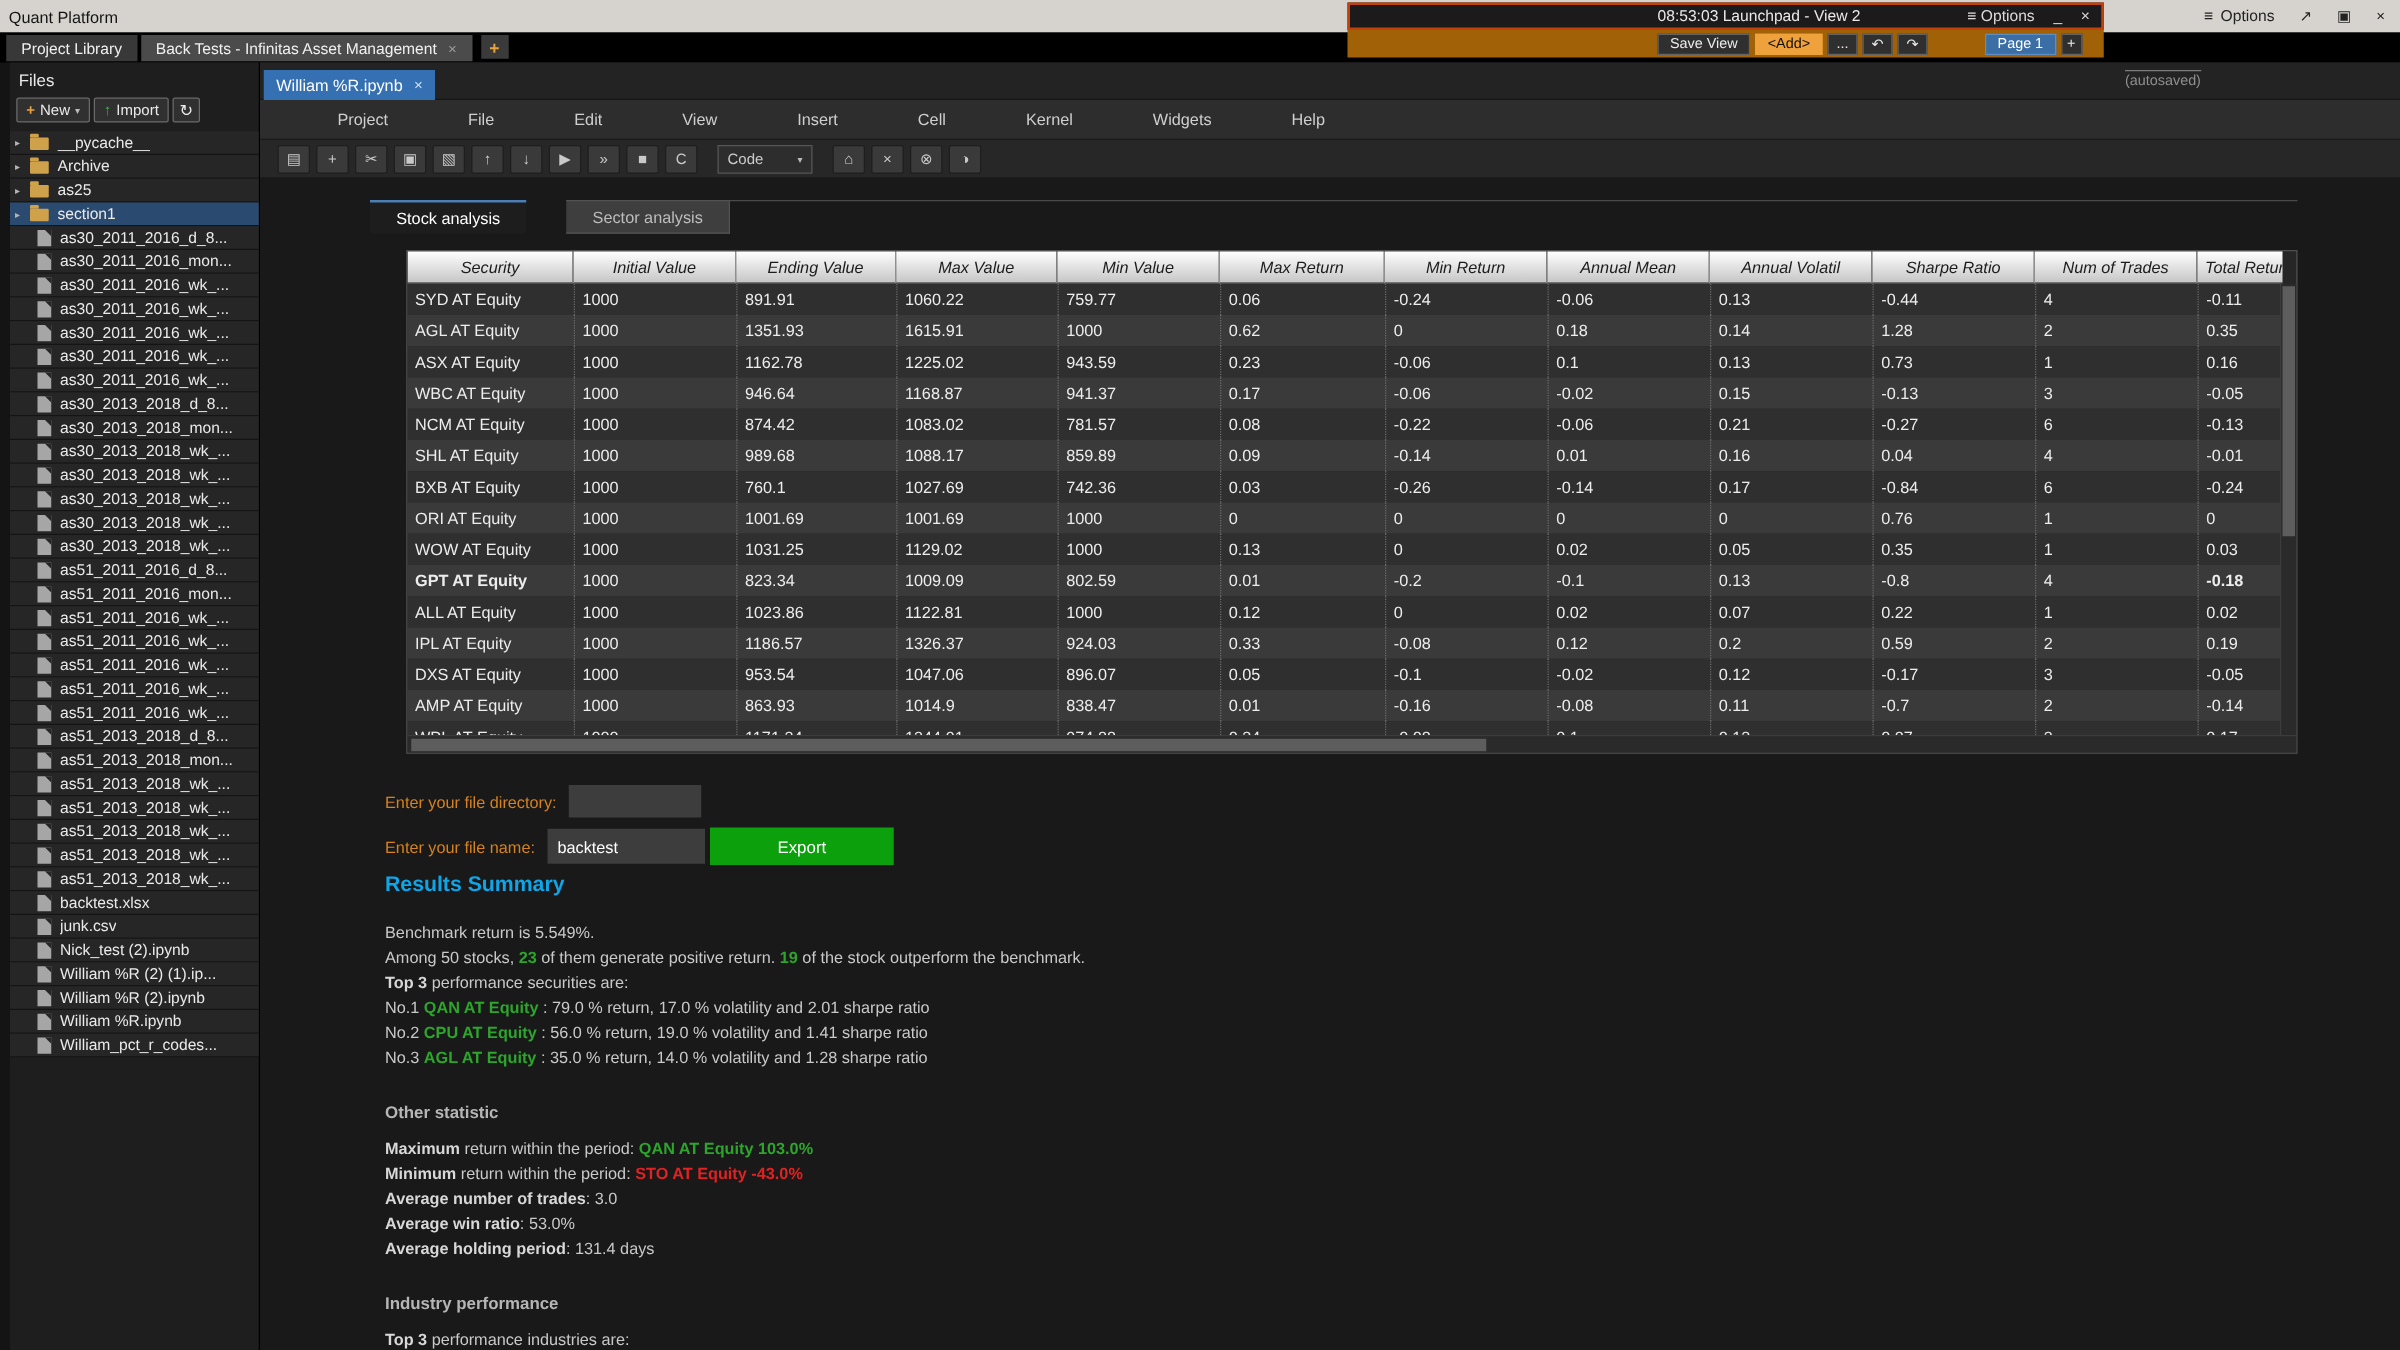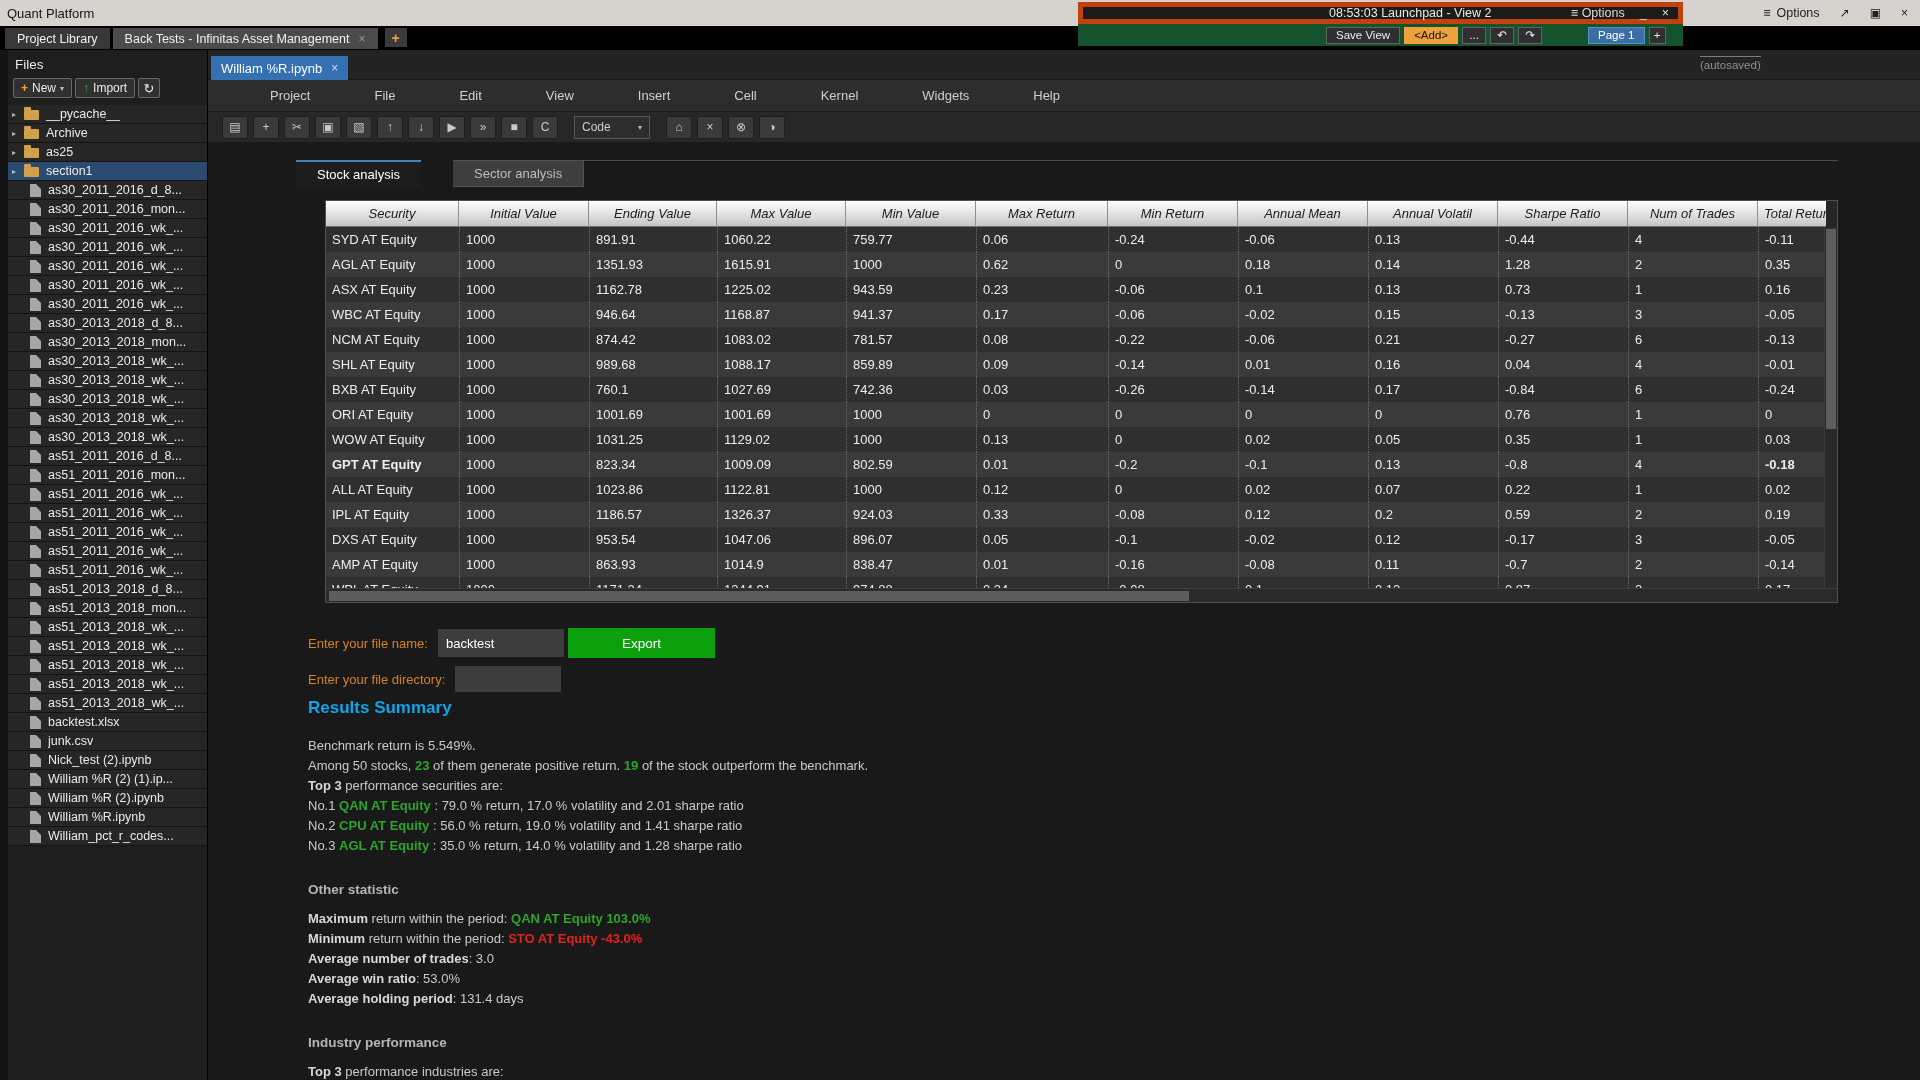--- a/index.html
+++ b/index.html
@@ -19,24 +19,24 @@
             display:flex; align-items:flex-start; padding-top:2px; }
   .wstab { height:21px; display:flex; align-items:center; padding:0 12px; font-size:12.5px; color:#f0f0f0; margin-right:3px; }
   .wstab.t1 { margin-left:5px; background:#383838; }
   .wstab.t2 { background:#4b4b4b; gap:9px; }
   .wsx { color:#9a9a9a; font-size:12px; }
   .wsadd { width:22px; height:19px; margin-left:4px; background:#3a3a3a; color:#e8a33d; font-weight:bold;
            font-size:14px; display:flex; align-items:center; justify-content:center; }
 
   
   .launchpad { position:absolute; left:1078px; top:2px; width:605px; z-index:40; }
-  .lp-title { height:22px; background:#1b1b1b; border:5px solid #c2410c; display:flex; align-items:center;
+  .lp-title { height:22px; background:#1b1b1b; border:2px solid #c2410c; display:flex; align-items:center;
               color:#e9e9e9; font-size:12.5px; padding-left:246px; }
   .lp-tr { margin-left:auto; display:flex; align-items:center; gap:15px; padding-right:9px; color:#dcdcdc; }
-  .lp-row2 { height:22px; background:#14532d; display:flex; align-items:center; padding-left:248px; gap:4px; }
+  .lp-row2 { height:22px; background:#a16207; display:flex; align-items:center; padding-left:248px; gap:4px; }
   .lp-btn { height:17px; background:#2f2f2f; border:1px solid #636363; color:#ececec; font-size:11.5px;
             display:flex; align-items:center; justify-content:center; padding:0 9px; }
   .lp-add { background:#efa23b; border:1px solid #efa23b; color:#111; }
   .lp-sm { width:24px; padding:0; }
   .lp-spacer { width:38px; }
   .lp-page { background:#3a6ea5; border:1px solid #5a8ec5; color:#fff; }
   .lp-plus { width:17px; padding:0; }
 
   
   .sidebar { position:absolute; left:8px; top:50px; width:200px; height:1030px; background:#1e1e1e;
@@ -638,27 +638,27 @@
         <div class="vscroll">
             <div class="vthumb"></div>
           </div>
         <div class="hscroll">
             <div class="hthumb"></div>
           </div>
       </div>
 
       <div class="exportbox">
         <div class="exprow">
+          <span class="explabel">Enter your file directory:</span>
+          <input class="expinput dir" value="" style="">
+        </div>
+        <div class="exprow">
           <span class="explabel">Enter your file name:</span>
           <input class="expinput" value="backtest" style="">
           <button class="expbtn">Export</button>
-        </div>
-        <div class="exprow">
-          <span class="explabel">Enter your file directory:</span>
-          <input class="expinput dir" value="" style="">
         </div>
       </div>
 
       <div class="doctext">
         <div class="doc-h1">Results Summary</div>
         <div>
             <div class="line"><span>Benchmark return is 5.549%.</span></div>
             <div class="line"><span>Among 50 stocks, </span><span class="s-green">23</span><span> of them generate positive return. </span><span class="s-green">19</span><span> of the stock outperform the benchmark.</span></div>
             <div class="line"><span class="s-bold">Top 3</span><span> performance securities are:</span></div>
             <div class="line"><span>No.1 </span><span class="s-green">QAN AT Equity</span><span> :  79.0 % return, 17.0 % volatility and 2.01 sharpe ratio</span></div>

